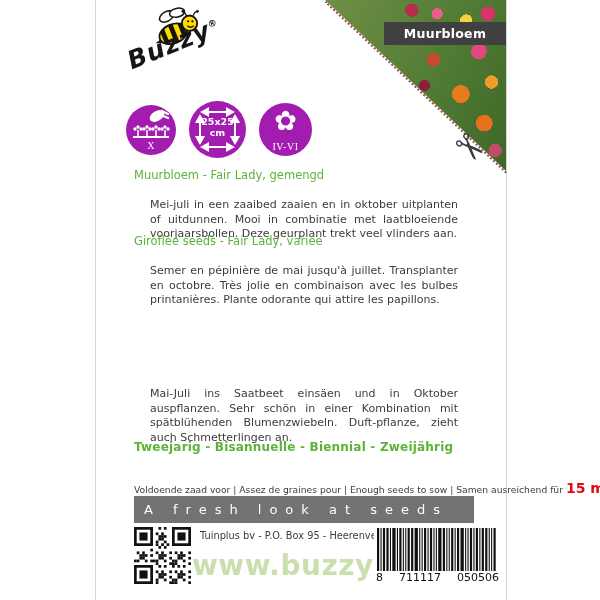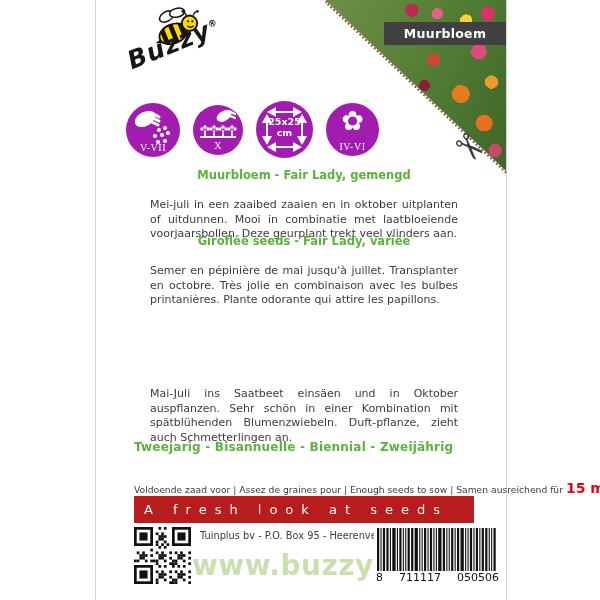--- a/index.html
+++ b/index.html
@@ -73,38 +73,38 @@
     position:absolute;left:0;right:0;top:16px;text-align:center;color:#fff;
     font-size:9.5px;line-height:10.5px;font-weight:bold;
   }
   .c4 .bloom{
     position:absolute;left:0;right:0;top:3px;text-align:center;
     font-size:27px;line-height:30px;color:#fff;
   }
   
   .sec{position:absolute;left:38px;width:340px;z-index:2;}
   .sec h3{
-    margin:0 0 3px 0;font-size:11.5px;font-weight:bold;color:#5db23a;text-align:center;
+    margin:0 0 3px 0;font-size:11.5px;font-weight:normal;color:#5db23a;
   }
   .sec p{
     margin:16px;font-size:11px;line-height:14.5px;text-align:justify;color:#3c3c3b;
   }
   .sec-nl{top:168px;} .sec-fr{top:234px;} .sec-en{top:303px;} .sec-de{top:371px;}
   .lifecycle{
     position:absolute;left:38px;top:440px;z-index:2;
     font-size:12px;font-weight:bold;color:#5db23a;letter-spacing:.2px;
   }
   .seedsline{
     position:absolute;left:38px;top:480px;width:345px;z-index:2;
     font-size:9.2px;color:#3c3c3b;white-space:nowrap;
   }
   .seedsline .qty{color:#e30613;font-weight:bold;font-size:14px;}
   .tagbar{
     position:absolute;left:38px;top:496px;width:340px;height:27px;z-index:2;
-    background:#b91c1c;color:#fff;display:flex;align-items:center;
+    background:#737373;color:#fff;display:flex;align-items:center;
     padding:0 10px;box-sizing:border-box;overflow:hidden;
     font-size:13px;letter-spacing:8px;white-space:nowrap;
   }
   
   .qr{position:absolute;left:38px;top:527px;width:57px;height:57px;z-index:2;}
   .addr{
     position:absolute;left:104px;top:528px;z-index:2;
     font-size:9.8px;line-height:15.5px;color:#3c3c3b;
   }
   .website{
@@ -161,40 +161,20 @@
       <circle cx="49.3" cy="5.6" r="1.4" fill="#141414"></circle>
 
       <path d="M10.5 35 l-5 4 l7 0 z" fill="#141414"></path>
     </svg>
     <div class="logo-text">
       <span>Buzzy</span><sup>®</sup>
     </div>
   </div>
 
   <div class="icons">
-    <div class="circ c1">
-      <svg width="54" height="54" viewBox="0 0 54 54">
-        <g fill="#fff">
-          <ellipse cx="19" cy="16" rx="11" ry="7" transform="rotate(-28 19 16)"></ellipse>
-          <g stroke="#fff" stroke-width="3" stroke-linecap="round">
-            <line x1="26" y1="10" x2="33" y2="14"></line>
-            <line x1="25" y1="14" x2="33" y2="18"></line>
-            <line x1="24" y1="18" x2="32" y2="22"></line>
-          </g>
-          <circle cx="33" cy="27" r="2.1"></circle>
-            <circle cx="39" cy="25" r="2.1"></circle>
-          <circle cx="29" cy="33" r="2.1"></circle>
-            <circle cx="36" cy="32" r="2.1"></circle>
-          <circle cx="42" cy="30" r="2.1"></circle>
-            <circle cx="32" cy="39" r="2.1"></circle>
-          <circle cx="39" cy="38" r="2.1"></circle>
-        </g>
-      </svg>
-      <div class="months">V-VII</div>
-    </div>
     <div class="circ c2">
       <svg width="50" height="50" viewBox="0 0 50 50">
         <g fill="#fff">
           <ellipse cx="31" cy="11" rx="8" ry="5" transform="rotate(-30 31 11)"></ellipse>
           <g stroke="#fff" stroke-width="2.4" stroke-linecap="round">
             <line x1="36" y1="6" x2="42" y2="9"></line>
             <line x1="35" y1="10" x2="42" y2="13"></line>
           </g>
           <rect x="7" y="31" width="36" height="2"></rect>
           <g stroke="#fff" stroke-width="1.6">

